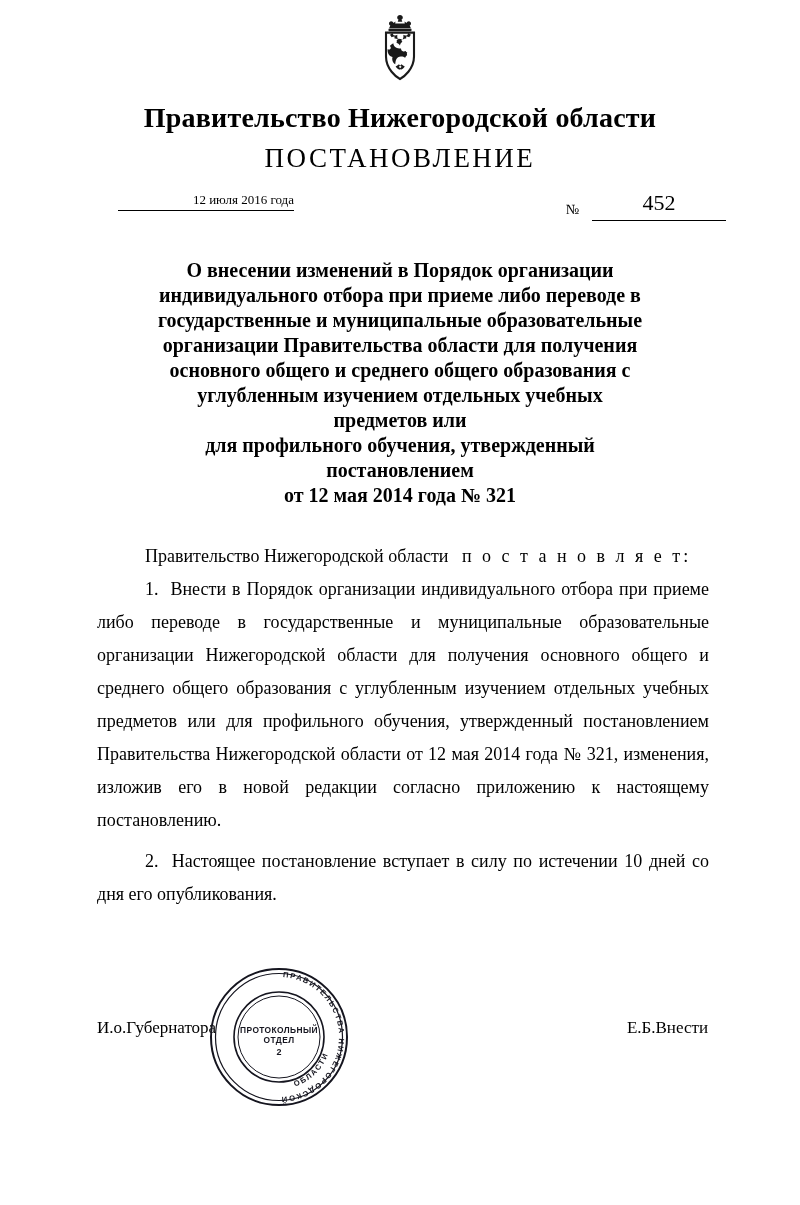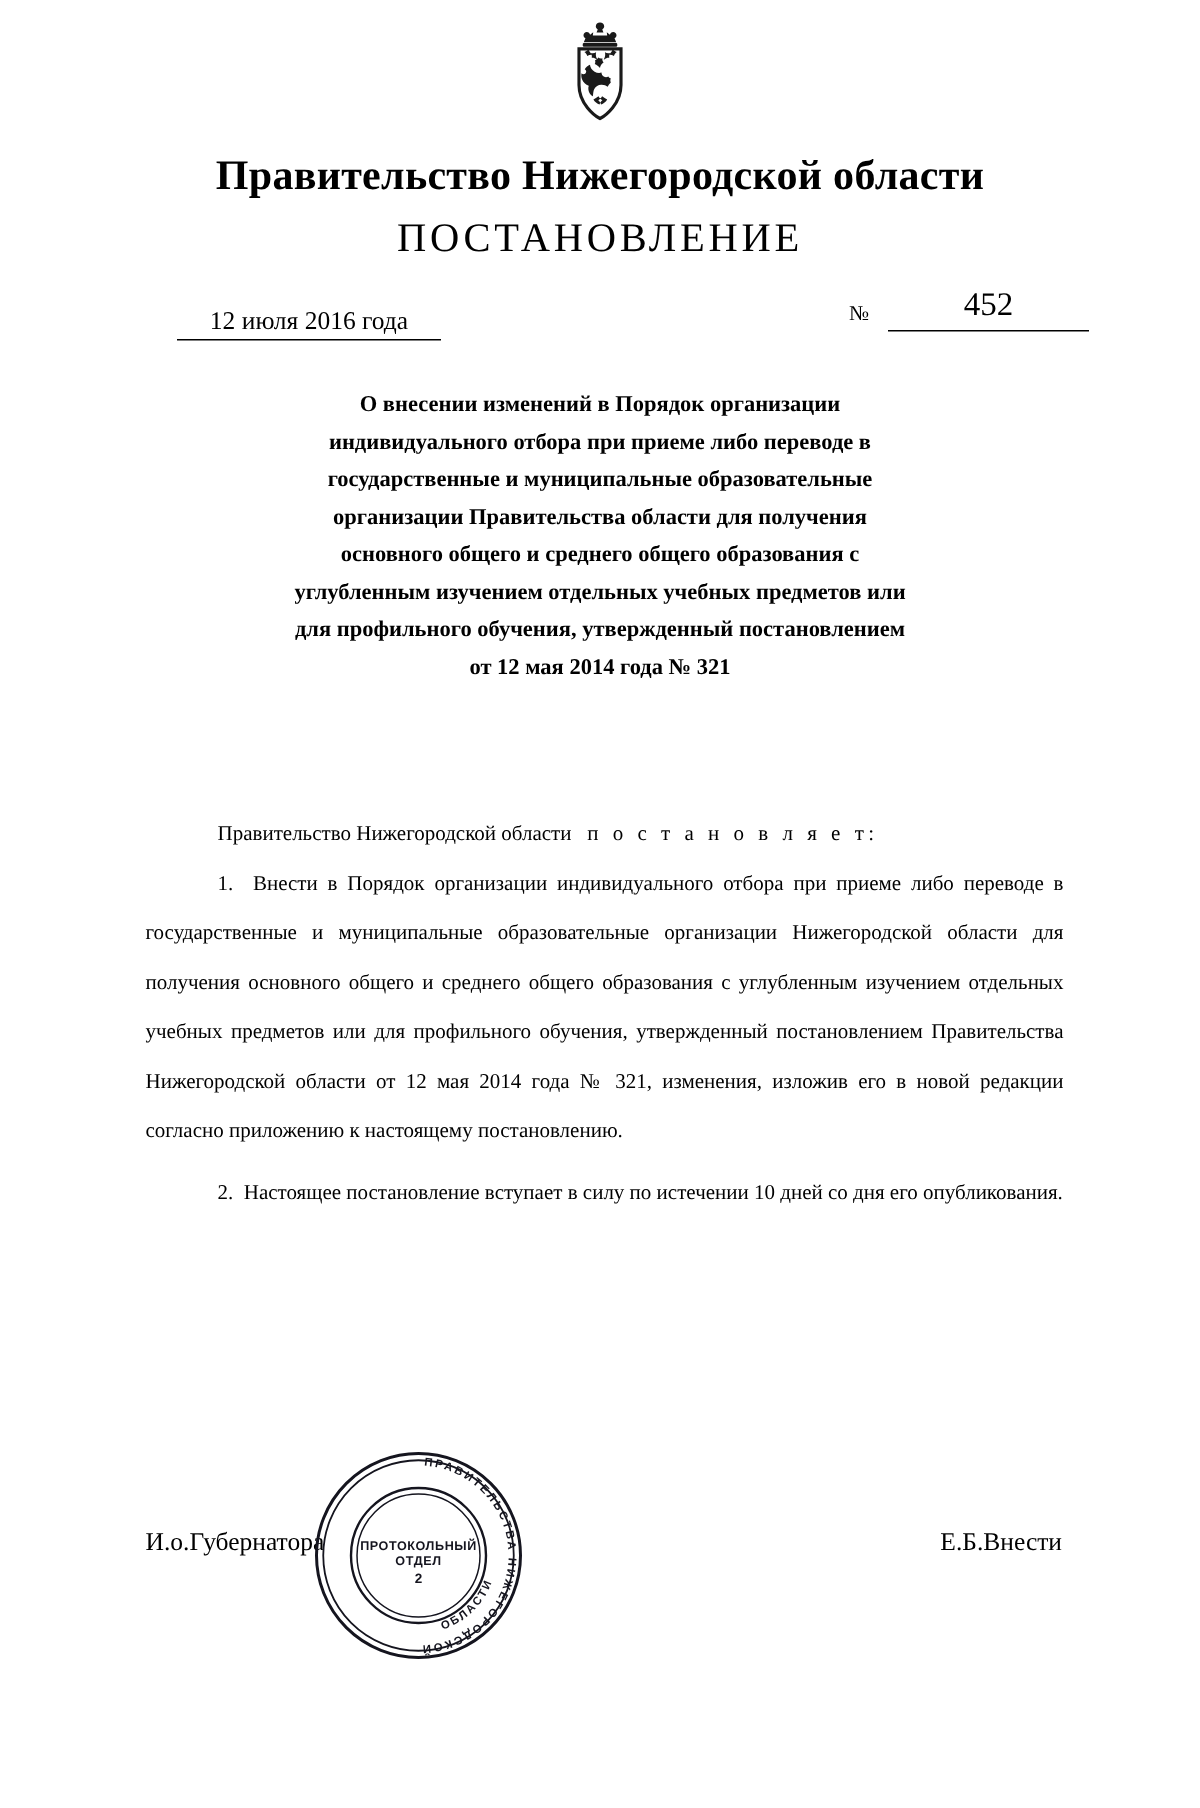--- a/index.html
+++ b/index.html
@@ -49,27 +49,27 @@
     width: 800px;
     text-align: center;
     font-size: 27px;
     font-weight: normal;
     letter-spacing: 2.5px;
   }
 
   
   .date-line {
     position: absolute;
-    top: 204px;
+    top: 192px;
     left: 118px;
-    font-size: 17px;
+    font-size: 13px;
     padding-bottom: 2px;
     border-bottom: 1.2px solid #000;
     width: 176px;
-    text-align: center;
+    text-align: right;
   }
   .num-label {
     position: absolute;
     top: 202px;
     left: 566px;
     font-size: 14px;
   }
   .num-value {
     position: absolute;
     top: 190px;
@@ -81,33 +81,33 @@
     border-bottom: 1.2px solid #000;
   }
 
   
   .subject {
     position: absolute;
     top: 258px;
     left: 150px;
     width: 500px;
     text-align: center;
-    font-size: 15px;
+    font-size: 20px;
     font-weight: bold;
     line-height: 25px;
     font-family: Liberation Serif, serif;
   }
 
   
   .body {
     position: absolute;
     top: 540px;
     left: 97px;
     width: 612px;
-    font-size: 14px;
+    font-size: 18px;
     line-height: 33px;
     text-align: justify;
   }
   .body p {
     margin: 0 0 0 0;
   }
   .lead {
     text-indent: 48px;
     text-align: left;
   }

